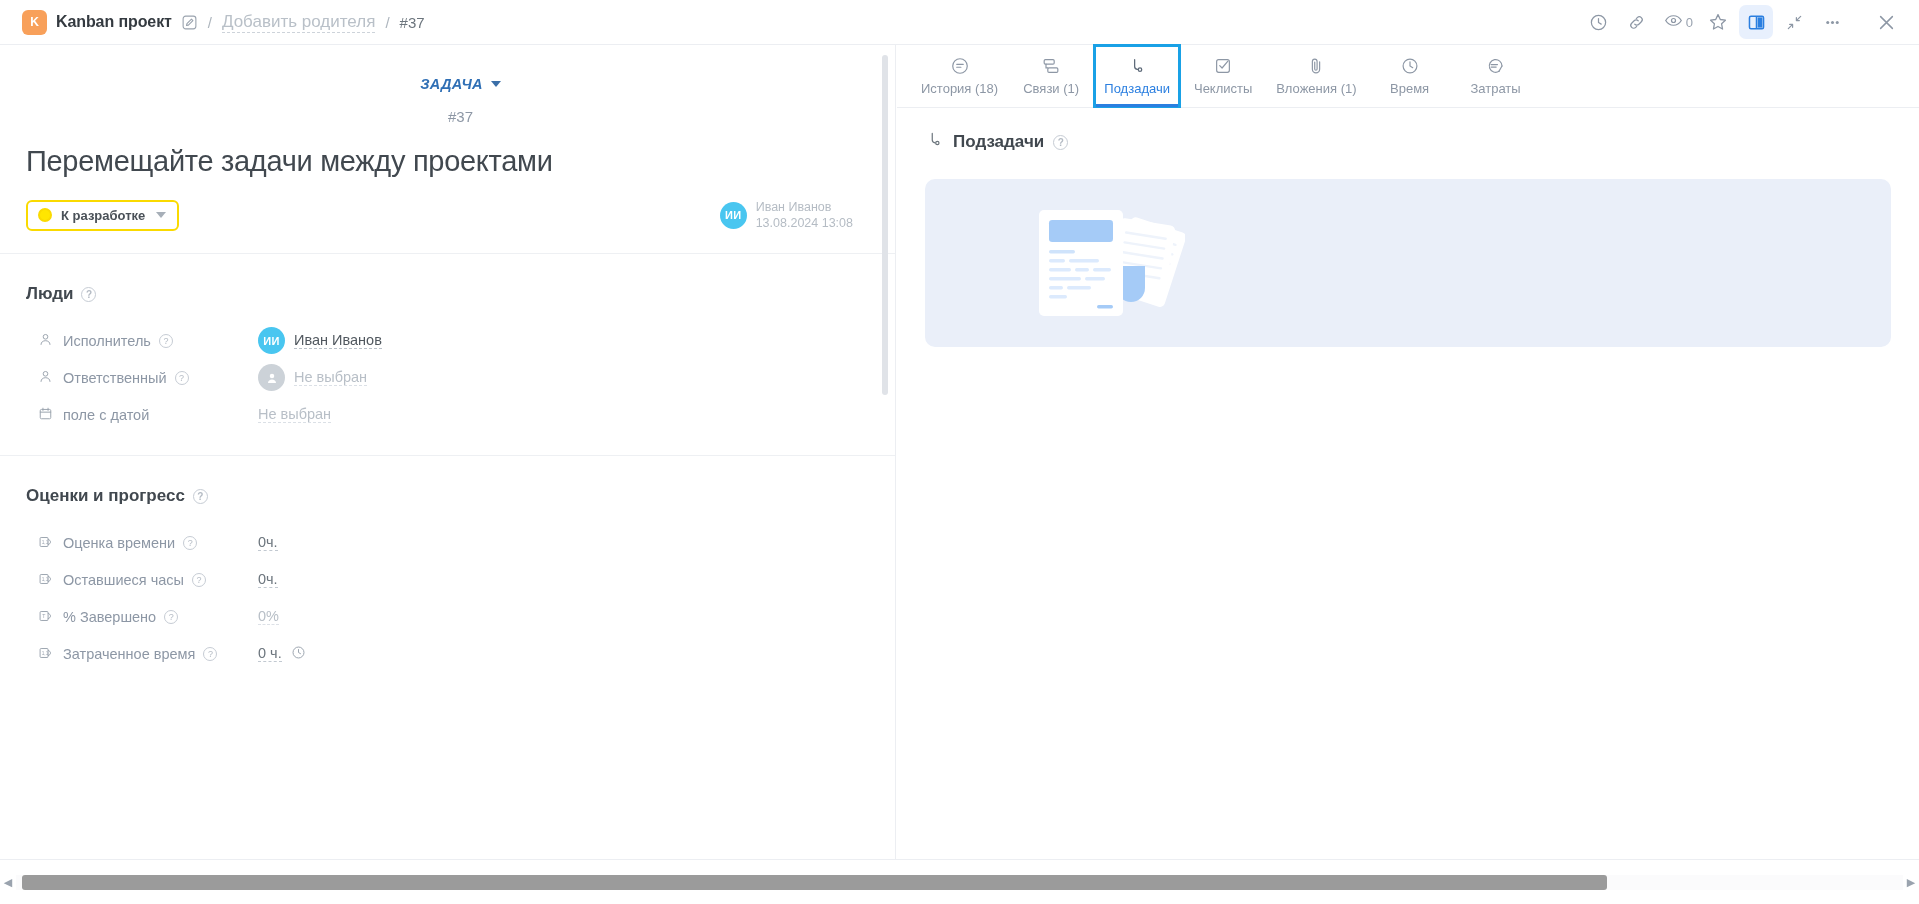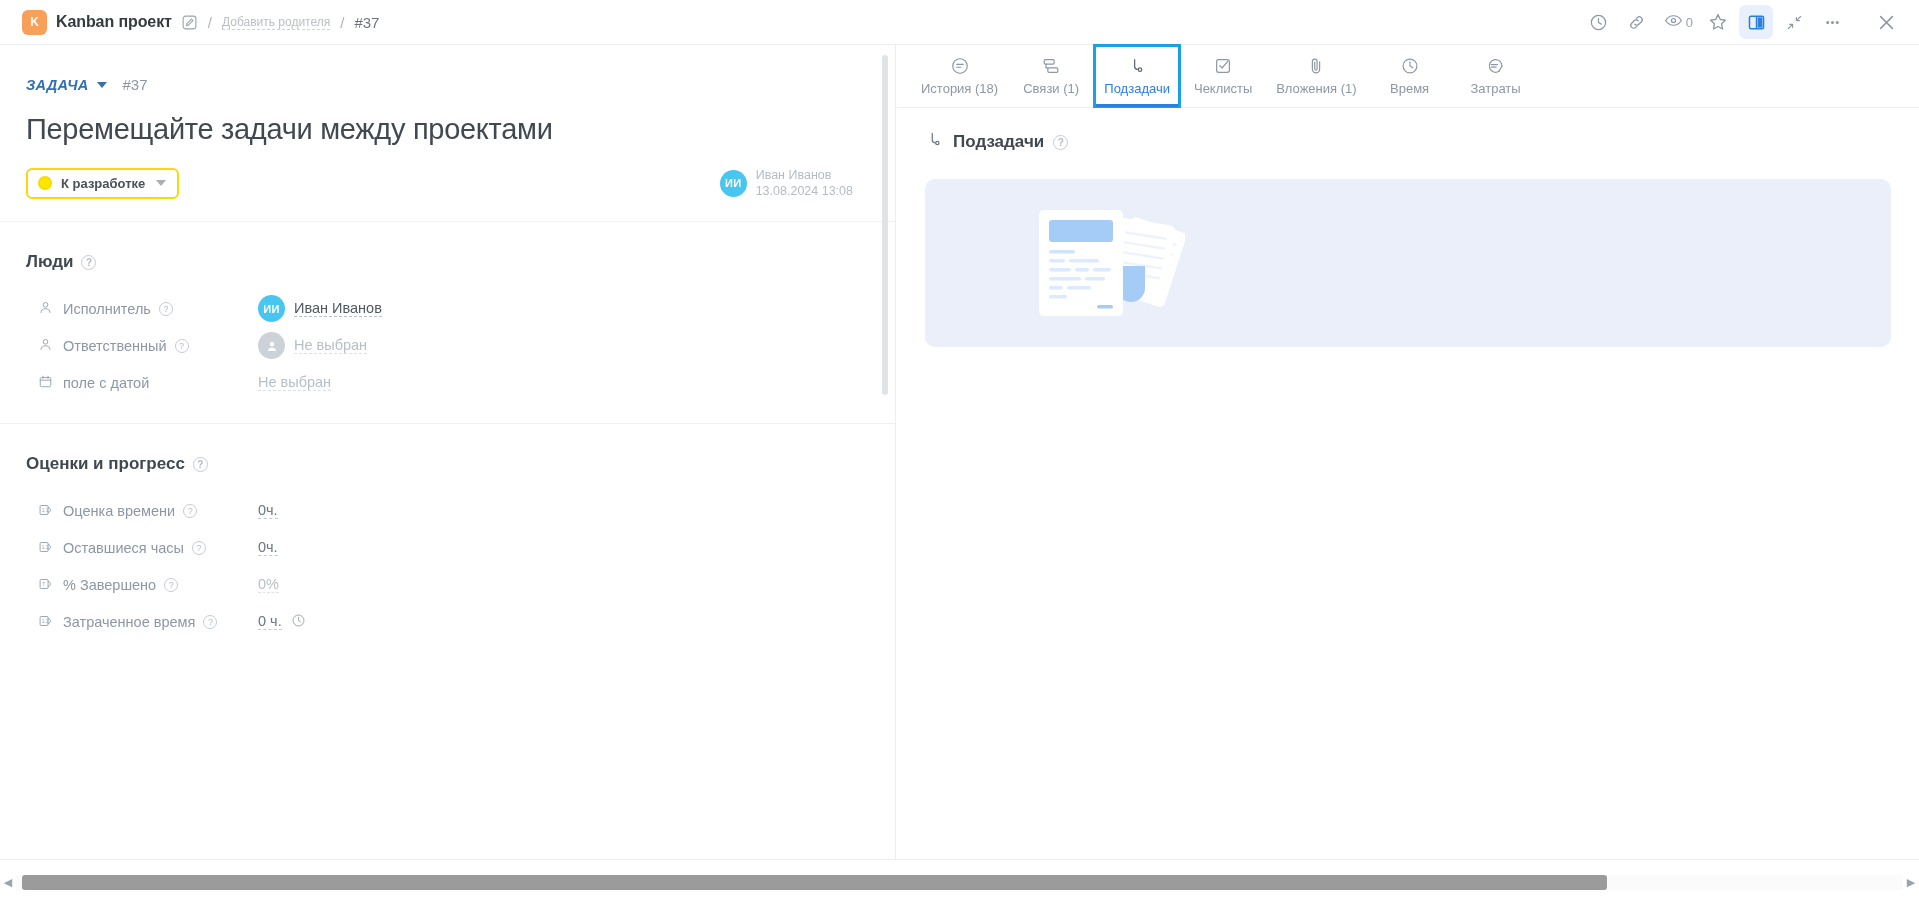--- a/index.html
+++ b/index.html
@@ -22,21 +22,21 @@
   .crumbs { display:flex; align-items:center; padding-left:22px; gap:9px; }
   .proj-badge {
     width:25px; height:25px; border-radius:6px; background:#f8a05a;
     color:#fff; font-size:12px; font-weight:700;
     display:flex; align-items:center; justify-content:center;
     flex:none;
   }
   .proj-name { font-size:16px; font-weight:700; color:#343a40; letter-spacing:-.1px; }
   .crumb-sep { color:#adb5bd; font-size:15px; padding:0 1px; }
   .crumb-link {
-    font-size:12px; color:#b9c0c8;
+    font-size:17px; color:#b9c0c8;
     border-bottom:1px dashed #cdd3da; cursor:pointer;
   }
   .crumb-id { font-size:15px; color:#6c757d; }
   .edit-pencil { display:flex; align-items:center; cursor:pointer; }
 
   .topbar-actions {
     margin-left:auto; display:flex; align-items:center; gap:4px; padding-right:16px;
   }
   .tb-btn {
     width:34px; height:34px; border-radius:7px;
@@ -49,21 +49,21 @@
   .watch-count { font-size:13px; color:#9aa3b0; }
   .tb-sep { width:12px; }
 
   
   .left {
     position:absolute; left:0; top:45px; width:896px; height:814px;
     background:#fff; overflow:hidden;
     border-right:1px solid #eceef2;
   }
 
-  .task-meta { display:flex; align-items:center; gap:16px; padding:31px 0 0 26px; }
+  .task-meta { display:flex; align-items:center; gap:16px; padding:31px 0 0 26px;flex-direction:column; }
   .task-kind {
     display:flex; align-items:center; gap:8px; cursor:pointer;
     font-size:14.5px; font-weight:700; font-style:italic;
     color:#2f6fb5; letter-spacing:.2px;
   }
   .tri-down { width:0;height:0;border-left:5px solid transparent;border-right:5px solid transparent;
               border-top:6px solid #3b6fa8; }
   .task-num { font-size:15px; color:#8d97a5; }
 
   .task-title {

